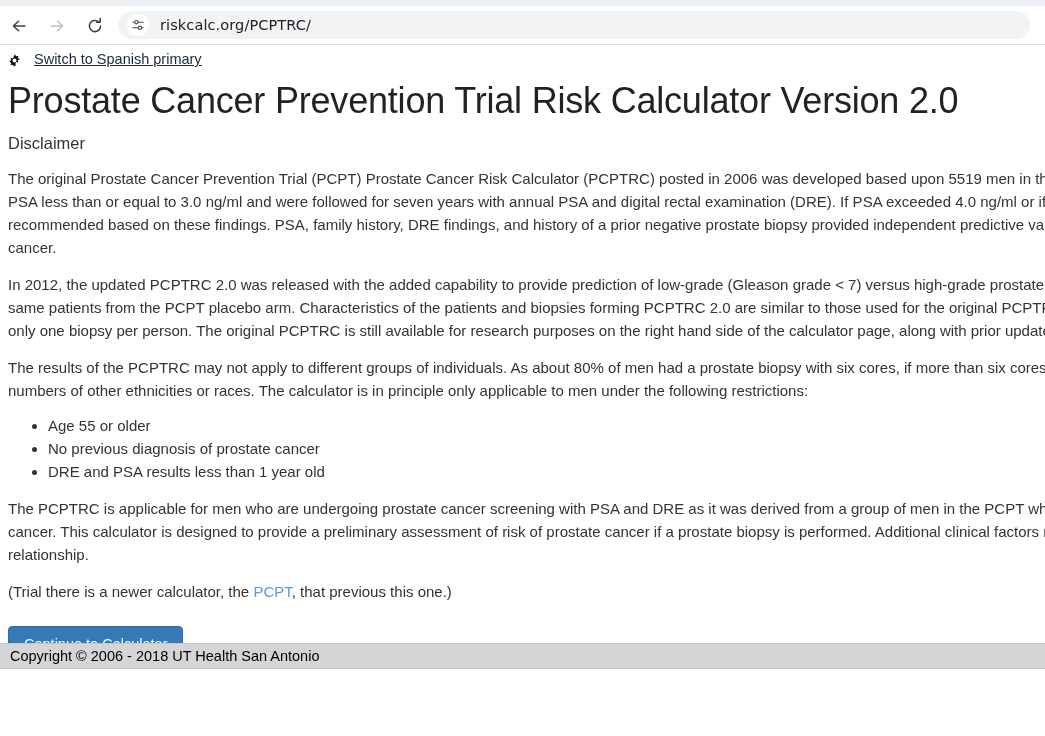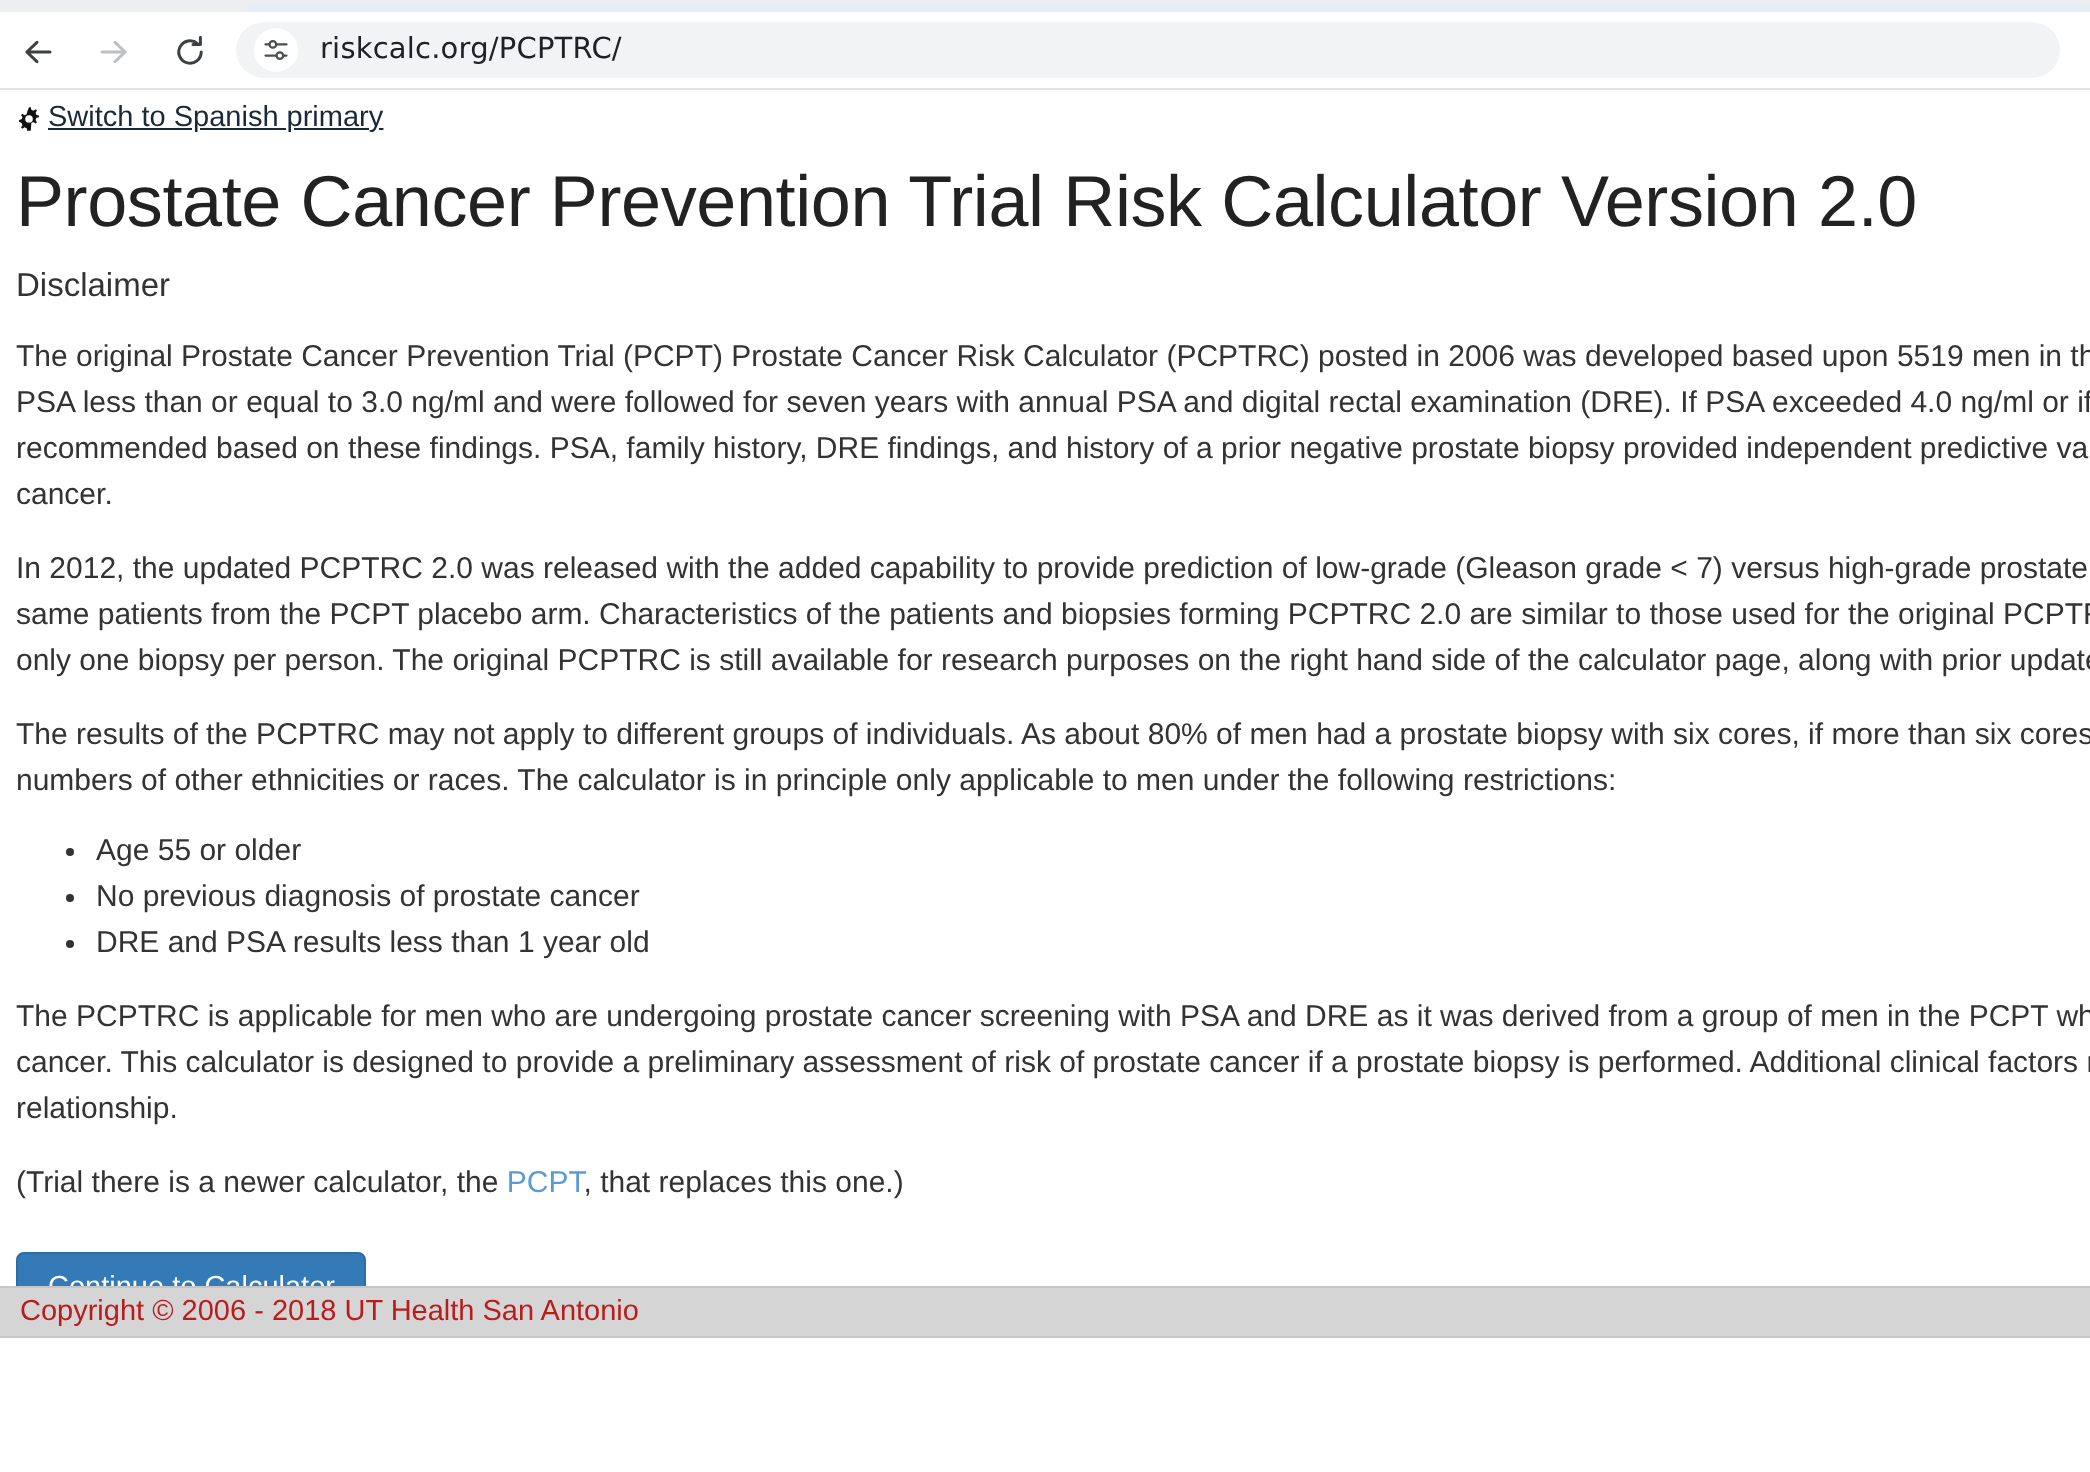--- a/index.html
+++ b/index.html
@@ -89,21 +89,21 @@
     position: absolute;
     top: 5px; left: 8px;
     display: inline-flex; align-items: center;
     white-space: nowrap;
   }
   .gear-icon { width: 13px; height: 13px; display:inline-block; flex:0 0 auto; }
   .lang-switch-label {
     font-size: 14.5px;
     color: #1b2838;
     text-decoration: underline;
-    margin-left: 3px;
+    margin-left: 13px;
     font-family: "Liberation Sans", sans-serif;
   }
 
   .content {
     position: absolute;
     top: 33px; left: 8px;
     width: 1455px;
   }
 
   h1.page-title {
@@ -163,21 +163,21 @@
     top: 597px; left: 0;
     width: 1470px; height: 26px;
     background: #d5d5d5;
     border-top: 1px solid #c6c6c6;
     border-bottom: 1px solid #c9c9c9;
     display: flex; align-items: center;
   }
   .footer-text {
     margin-left: 10px;
     font-size: 14.5px;
-    color: #b91c1c;
+    color: #000000;
     white-space: nowrap;
   }
 </style>
 </head>
 <body>
 
 <div id="browser-chrome">
   <div class="tabstrip-sliver"></div>
 
   <div class="toolbar">
@@ -241,21 +241,21 @@
       <p class="body-text">The results of the PCPTRC may not apply to different groups of individuals. As about 80% of men had a prostate biopsy with six cores, if more than six cores are obtained the risks may be higher. The PCPT had limited numbers of other ethnicities or races. The calculator is in principle only applicable to men under the following restrictions:</p>
 
       <ul class="restrictions">
         <li>Age 55 or older</li>
         <li>No previous diagnosis of prostate cancer</li>
         <li>DRE and PSA results less than 1 year old</li>
       </ul>
 
       <p class="body-text">The PCPTRC is applicable for men who are undergoing prostate cancer screening with PSA and DRE as it was derived from a group of men in the PCPT who underwent annual PSA and DRE screening for prostate cancer. This calculator is designed to provide a preliminary assessment of risk of prostate cancer if a prostate biopsy is performed. Additional clinical factors may influence this choice based upon a physician-patient relationship.</p>
 
-      <p class="body-text"><span>(Trial there is a newer calculator, the </span><a class="inline-link" href="#">PCPT</a><span>, that replaces this one.)</span></p>
+      <p class="body-text"><span>(Trial there is a newer calculator, the </span><a class="inline-link" href="#">PCPT</a><span>, that previous this one.)</span></p>
 
       <a class="btn-primary" href="#">Continue to Calculator</a>
 
     </div>
 
     <div id="site-footer">
       <span class="footer-text">Copyright © 2006 - 2018 UT Health San Antonio</span>
     </div>
 
   </div>

